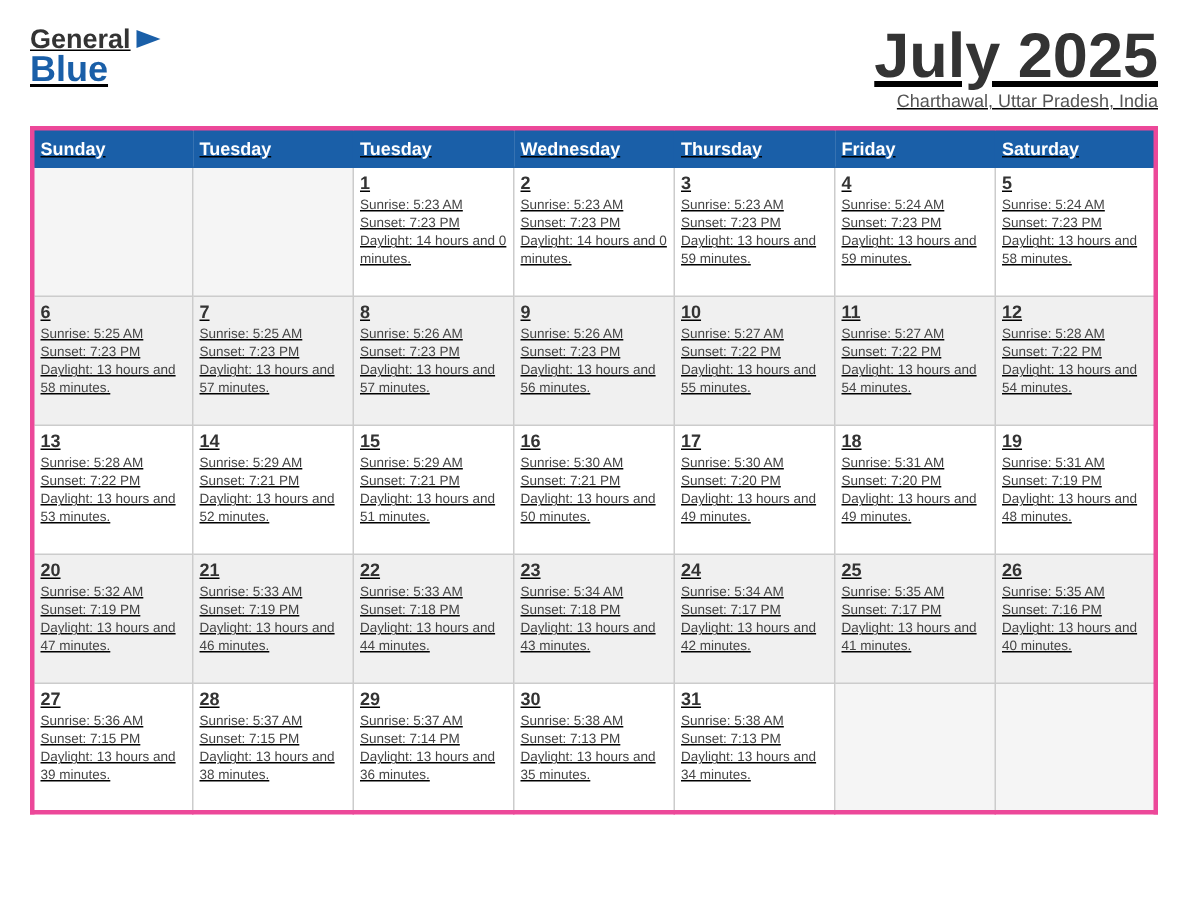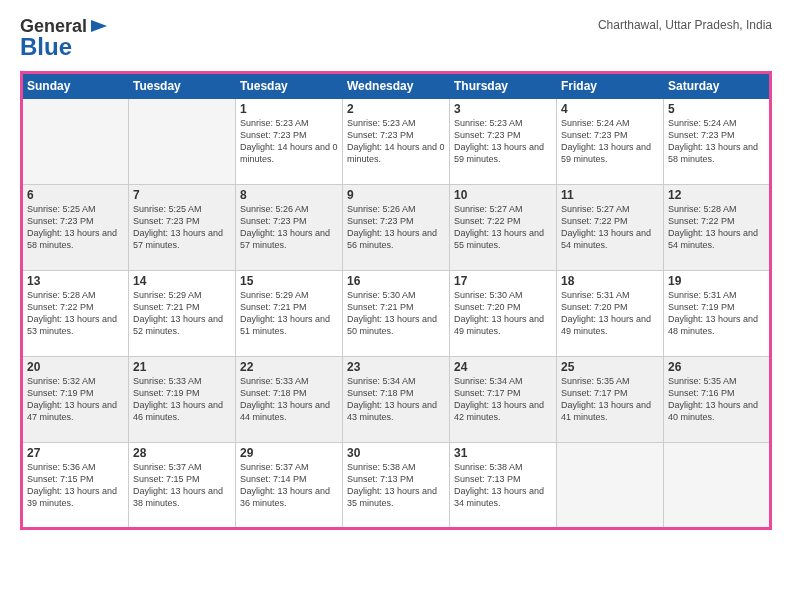--- a/index.html
+++ b/index.html
@@ -8,20 +8,21 @@
       background: #fff;
       width: 792px;
       height: 612px;
       overflow: hidden;
     }
     .page {
       width: 792px;
       height: 607px;
       background: #fff;
       padding: 16px 20px 10px 20px;
+      text-decoration: underline;
     }
     .header {
       display: flex;
       justify-content: space-between;
       align-items: flex-start;
       margin-bottom: 10px;
     }
     .logo {
       display: flex;
       flex-direction: column;
@@ -97,20 +98,21 @@
     <div class="logo">
       <div class="logo-row">
         <span style="font-size:18px;font-weight:bold;color:#333;">General</span>
         <svg width="20" height="18" viewBox="0 0 20 18" style="margin-left:2px;">
           <polygon points="2,2 18,8 2,14" fill="#1a5fa8"></polygon>
         </svg>
       </div>
       <span style="font-size:24px;font-weight:bold;color:#1a5fa8;margin-top:-4px;">Blue</span>
     </div>
     <div class="title-section">
+      <div class="month-title">July 2025</div>
       <div class="location-title">Charthawal, Uttar Pradesh, India</div>
     </div>
   </div>
 
   <table class="calendar">
     <thead>
       <tr>
         <th>Sunday</th>
         <th>Tuesday</th>
         <th>Tuesday</th>

